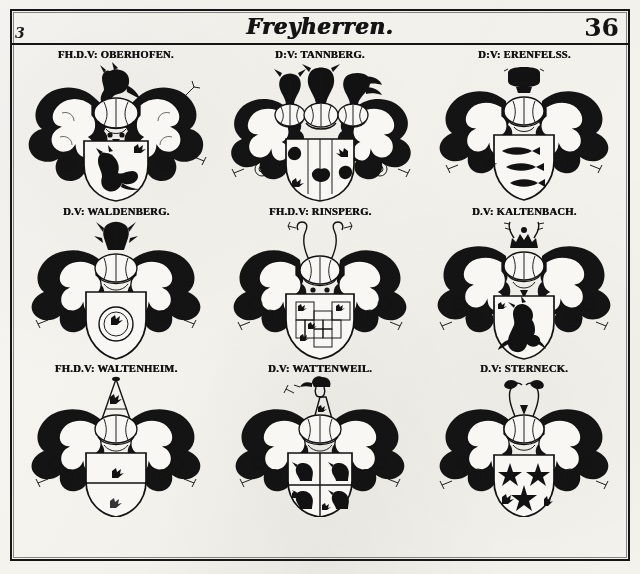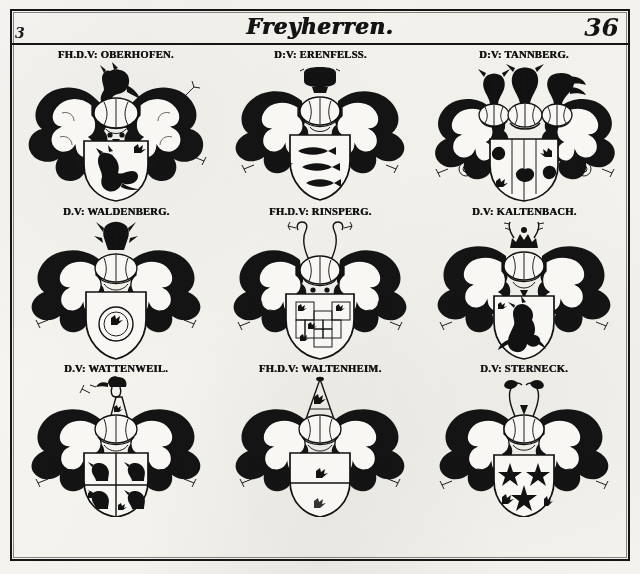--- a/index.html
+++ b/index.html
@@ -82,21 +82,20 @@
     color: #141414;
     text-shadow: 0.6px 0 0 #141414, -0.4px 0.3px 0 rgba(20,20,20,.6);
     transform: scaleX(0.94);
   }
   #page-number {
     position: absolute;
     right: 9px;
     top: 2px;
     font-family: "DejaVu Serif", serif;
     font-size: 25px;
-    font-style: italic;
     font-weight: 700;
     color: #141414;
   }
   #folio-mark {
     position: absolute;
     left: 3px;
     top: 14px;
     font-family: "DejaVu Serif", serif;
     font-size: 14px;
     font-style: italic;
@@ -213,64 +212,20 @@
               <path class="ink" d="M91 91 L90 84 L95 90 Z"></path>
               <path class="ink" d="M104 122 C110 126 116 128 122 128 C116 130 108 129 103 126 Z"></path>
             </g>
             <path class="ink" d="M116 86 l4 -3 l1 4 l4 -3 l-1 5 l4 -1 l-5 4 l-7 0 Z"></path>
           </g>
         </svg>
       </div>
     </div>
 
     <div class="arms-cell">
-      <div class="arms-caption">D:V: ERENFELSS.</div>
-      <div class="arms-figure">
-        <svg viewBox="0 0 196 142" xmlns="http://www.w3.org/2000/svg">
-          <g>
-            <path class="ink" d="M82 12 C82 8 88 6 98 6 C108 6 114 8 114 12 L114 20 C114 24 108 26 98 26 C88 26 82 24 82 20 Z"></path>
-            <path class="ink-hair" d="M86 10 L110 10" stroke="#f3f2ee"></path>
-            <path class="ink-hair" d="M86 22 L110 22" stroke="#f3f2ee"></path>
-            <path class="ink-thin" d="M78 10 L82 8 M118 10 L114 8"></path>
-            <path class="ink" d="M90 26 L106 26 L104 32 L92 32 Z"></path>
-          </g>
-          <g>
-            <path class="mantle-dark" d="M80 40 C64 26 40 28 28 40 C16 52 18 66 26 72 C16 76 10 86 16 94 C22 102 34 102 42 96 C40 106 48 114 58 112 C68 110 72 102 68 94 C76 96 82 90 80 82 C88 78 88 68 82 64 C86 56 80 46 80 40 Z"></path>
-            <path class="mantle-light" d="M76 46 C64 38 48 40 42 50 C36 59 40 67 48 68 C40 72 38 82 44 88 C50 94 60 91 63 84 C64 93 72 97 78 92 C84 87 81 78 75 75 C83 71 83 60 76 55 Z"></path>
-            <circle class="ink-thin" cx="52" cy="102" r="7"></circle>
-            <circle class="ink-thin" cx="52" cy="102" r="3"></circle>
-            <path class="ink-thin" d="M32 104 L22 108 M22 108 L24 112 M22 108 L20 104"></path>
-          </g>
-          <g>
-            <path class="mantle-dark" d="M116 40 C132 26 156 28 168 40 C180 52 178 66 170 72 C180 76 186 86 180 94 C174 102 162 102 154 96 C156 106 148 114 138 112 C128 110 124 102 128 94 C120 96 114 90 116 82 C108 78 108 68 114 64 C110 56 116 46 116 40 Z"></path>
-            <path class="mantle-light" d="M120 46 C132 38 148 40 154 50 C160 59 156 67 148 68 C156 72 158 82 152 88 C146 94 136 91 133 84 C132 93 124 97 118 92 C112 87 115 78 121 75 C113 71 113 60 120 55 Z"></path>
-            <circle class="ink-thin" cx="144" cy="102" r="7"></circle>
-            <circle class="ink-thin" cx="144" cy="102" r="3"></circle>
-            <path class="ink-thin" d="M164 104 L174 108 M174 108 L172 112 M174 108 L176 104"></path>
-          </g>
-          <g>
-            <ellipse class="mantle-light" cx="98" cy="50" rx="20" ry="14"></ellipse>
-            <path class="ink-thin" d="M98 37 L98 63 M87 40 C90 48 90 54 87 61 M109 40 C106 48 106 54 109 61"></path>
-            <path class="ink-line" d="M81 58 C87 68 109 68 115 58"></path>
-            <path class="ink-thin" d="M88 66 C92 72 104 72 108 66"></path>
-          </g>
-          <g>
-            <path class="shield-face" d="M68 74 L128 74 L128 100 C128 122 112 136 98 139 C84 136 68 122 68 100 Z"></path>
-            <g>
-              <path class="ink" d="M76 90 C84 85 98 85 106 90 C98 95 84 95 76 90 Z M106 90 L114 86 L114 94 Z"></path>
-              <path class="ink" d="M80 106 C88 101 102 101 110 106 C102 111 88 111 80 106 Z M110 106 L118 102 L118 110 Z"></path>
-              <path class="ink" d="M84 122 C92 117 104 117 112 122 C104 127 92 127 84 122 Z M112 122 L119 118 L119 126 Z"></path>
-            </g>
-            <path class="ink" d="M74 78 l4 -3 l1 4 l4 -3 l-1 5 l4 -1 l-5 4 l-7 0 Z" transform="translate(-2,34) scale(0.85)"></path>
-          </g>
-        </svg>
-      </div>
-    </div>
-
-    <div class="arms-cell">
       <div class="arms-caption">D:V: TANNBERG.</div>
       <div class="arms-figure">
         <svg viewBox="0 0 196 142" xmlns="http://www.w3.org/2000/svg">
           <g>
             <path class="ink" d="M62 14 C58 16 56 22 58 28 C60 34 64 38 64 44 L72 44 C72 38 76 34 78 28 C80 22 78 16 74 14 C70 12 66 12 62 14 Z"></path>
             <path class="ink-hair" d="M68 18 L68 40" stroke="#f3f2ee"></path>
             <path class="ink" d="M58 16 L52 8 L60 12 Z"></path>
             <path class="ink" d="M78 16 L84 8 L76 12 Z"></path>
           </g>
           <g>
@@ -318,20 +273,64 @@
             </g>
             <path class="ink" d="M90 112 C92 108 96 106 99 108 C103 106 107 108 108 112 C109 117 104 121 99 121 C94 121 89 117 90 112 Z"></path>
             <path class="ink" d="M70 120 l4 -3 l1 4 l4 -3 l-1 5 l4 -1 l-5 4 l-7 0 Z"></path>
             <path class="ink" d="M126 90 l-4 -3 l-1 4 l-4 -3 l1 5 l-4 -1 l5 4 l7 0 Z"></path>
           </g>
         </svg>
       </div>
     </div>
 
     <div class="arms-cell">
+      <div class="arms-caption">D:V: ERENFELSS.</div>
+      <div class="arms-figure">
+        <svg viewBox="0 0 196 142" xmlns="http://www.w3.org/2000/svg">
+          <g>
+            <path class="ink" d="M82 12 C82 8 88 6 98 6 C108 6 114 8 114 12 L114 20 C114 24 108 26 98 26 C88 26 82 24 82 20 Z"></path>
+            <path class="ink-hair" d="M86 10 L110 10" stroke="#f3f2ee"></path>
+            <path class="ink-hair" d="M86 22 L110 22" stroke="#f3f2ee"></path>
+            <path class="ink-thin" d="M78 10 L82 8 M118 10 L114 8"></path>
+            <path class="ink" d="M90 26 L106 26 L104 32 L92 32 Z"></path>
+          </g>
+          <g>
+            <path class="mantle-dark" d="M80 40 C64 26 40 28 28 40 C16 52 18 66 26 72 C16 76 10 86 16 94 C22 102 34 102 42 96 C40 106 48 114 58 112 C68 110 72 102 68 94 C76 96 82 90 80 82 C88 78 88 68 82 64 C86 56 80 46 80 40 Z"></path>
+            <path class="mantle-light" d="M76 46 C64 38 48 40 42 50 C36 59 40 67 48 68 C40 72 38 82 44 88 C50 94 60 91 63 84 C64 93 72 97 78 92 C84 87 81 78 75 75 C83 71 83 60 76 55 Z"></path>
+            <circle class="ink-thin" cx="52" cy="102" r="7"></circle>
+            <circle class="ink-thin" cx="52" cy="102" r="3"></circle>
+            <path class="ink-thin" d="M32 104 L22 108 M22 108 L24 112 M22 108 L20 104"></path>
+          </g>
+          <g>
+            <path class="mantle-dark" d="M116 40 C132 26 156 28 168 40 C180 52 178 66 170 72 C180 76 186 86 180 94 C174 102 162 102 154 96 C156 106 148 114 138 112 C128 110 124 102 128 94 C120 96 114 90 116 82 C108 78 108 68 114 64 C110 56 116 46 116 40 Z"></path>
+            <path class="mantle-light" d="M120 46 C132 38 148 40 154 50 C160 59 156 67 148 68 C156 72 158 82 152 88 C146 94 136 91 133 84 C132 93 124 97 118 92 C112 87 115 78 121 75 C113 71 113 60 120 55 Z"></path>
+            <circle class="ink-thin" cx="144" cy="102" r="7"></circle>
+            <circle class="ink-thin" cx="144" cy="102" r="3"></circle>
+            <path class="ink-thin" d="M164 104 L174 108 M174 108 L172 112 M174 108 L176 104"></path>
+          </g>
+          <g>
+            <ellipse class="mantle-light" cx="98" cy="50" rx="20" ry="14"></ellipse>
+            <path class="ink-thin" d="M98 37 L98 63 M87 40 C90 48 90 54 87 61 M109 40 C106 48 106 54 109 61"></path>
+            <path class="ink-line" d="M81 58 C87 68 109 68 115 58"></path>
+            <path class="ink-thin" d="M88 66 C92 72 104 72 108 66"></path>
+          </g>
+          <g>
+            <path class="shield-face" d="M68 74 L128 74 L128 100 C128 122 112 136 98 139 C84 136 68 122 68 100 Z"></path>
+            <g>
+              <path class="ink" d="M76 90 C84 85 98 85 106 90 C98 95 84 95 76 90 Z M106 90 L114 86 L114 94 Z"></path>
+              <path class="ink" d="M80 106 C88 101 102 101 110 106 C102 111 88 111 80 106 Z M110 106 L118 102 L118 110 Z"></path>
+              <path class="ink" d="M84 122 C92 117 104 117 112 122 C104 127 92 127 84 122 Z M112 122 L119 118 L119 126 Z"></path>
+            </g>
+            <path class="ink" d="M74 78 l4 -3 l1 4 l4 -3 l-1 5 l4 -1 l-5 4 l-7 0 Z" transform="translate(-2,34) scale(0.85)"></path>
+          </g>
+        </svg>
+      </div>
+    </div>
+
+    <div class="arms-cell">
       <div class="arms-caption">D.V: WALDENBERG.</div>
       <div class="arms-figure">
         <svg viewBox="0 0 196 142" xmlns="http://www.w3.org/2000/svg">
           <g>
             <path class="ink" d="M90 6 C86 8 84 14 86 20 L90 32 L106 32 L110 20 C112 14 110 8 106 6 C100 3 96 3 90 6 Z"></path>
             <path class="ink" d="M86 10 L78 4 L85 14 Z"></path>
             <path class="ink" d="M110 10 L118 4 L111 14 Z"></path>
             <path class="ink" d="M84 20 L76 18 L85 25 Z"></path>
             <path class="ink" d="M112 20 L120 18 L111 25 Z"></path>
             <path class="ink-hair" d="M98 10 L98 30" stroke="#f3f2ee"></path>
@@ -466,20 +465,62 @@
               <path class="ink" d="M82 122 C77 124 73 128 72 132 C76 130 80 127 83 126 Z"></path>
               <path class="ink-hair" d="M94 94 L96 94" stroke="#f3f2ee"></path>
             </g>
             <path class="ink" d="M72 86 l3 -2 l1 3 l3 -2 l-1 4 l3 -1 l-4 3 l-5 0 Z"></path>
           </g>
         </svg>
       </div>
     </div>
 
     <div class="arms-cell">
+      <div class="arms-caption">FH.D.V: WALTENHEIM.</div>
+      <div class="arms-figure">
+        <svg viewBox="0 0 196 142" xmlns="http://www.w3.org/2000/svg">
+          <g>
+            <path class="ink-line" d="M98 4 L112 44 L84 44 Z"></path>
+            <path class="ink" d="M94 4 C94 1 102 1 102 4 C102 7 94 7 94 4 Z"></path>
+            <path class="ink-thin" d="M88 34 L108 34"></path>
+            <path class="ink" d="M92 22 l4 -3 l1 4 l4 -3 l-1 5 l4 -1 l-6 5 l-6 0 Z"></path>
+          </g>
+          <g>
+            <path class="mantle-dark" d="M82 44 C66 30 40 32 28 44 C16 56 18 70 26 76 C16 80 10 90 16 98 C22 106 34 106 42 100 C40 110 48 118 58 116 C68 114 72 106 68 98 C76 100 82 94 80 86 C88 82 88 72 82 68 C86 60 82 50 82 44 Z"></path>
+            <path class="mantle-light" d="M78 50 C66 42 50 44 44 54 C38 63 42 71 50 72 C42 76 40 86 46 92 C52 98 62 95 65 88 C66 97 74 101 80 96 C86 91 83 82 77 79 C85 75 85 64 78 59 Z"></path>
+            <circle class="ink-thin" cx="52" cy="102" r="7"></circle>
+            <circle class="ink-thin" cx="52" cy="102" r="3"></circle>
+            <circle class="ink-thin" cx="37" cy="88" r="6"></circle>
+            <path class="ink-thin" d="M30 104 L20 108 M20 108 L22 112 M20 108 L18 104"></path>
+          </g>
+          <g>
+            <path class="mantle-dark" d="M114 44 C130 30 156 32 168 44 C180 56 178 70 170 76 C180 80 186 90 180 98 C174 106 162 106 154 100 C156 110 148 118 138 116 C128 114 124 106 128 98 C120 100 114 94 116 86 C108 82 108 72 114 68 C110 60 114 50 114 44 Z"></path>
+            <path class="mantle-light" d="M118 50 C130 42 146 44 152 54 C158 63 154 71 146 72 C154 76 156 86 150 92 C144 98 134 95 131 88 C130 97 122 101 116 96 C110 91 113 82 119 79 C111 75 111 64 118 59 Z"></path>
+            <circle class="ink-thin" cx="144" cy="102" r="7"></circle>
+            <circle class="ink-thin" cx="144" cy="102" r="3"></circle>
+            <circle class="ink-thin" cx="159" cy="88" r="6"></circle>
+            <path class="ink-thin" d="M166 104 L176 108 M176 108 L174 112 M176 108 L178 104"></path>
+          </g>
+          <g>
+            <ellipse class="mantle-light" cx="98" cy="54" rx="21" ry="14"></ellipse>
+            <path class="ink-thin" d="M98 41 L98 67 M86 44 C89 52 89 58 86 65 M110 44 C107 52 107 58 110 65"></path>
+            <path class="ink-line" d="M80 62 C86 72 110 72 116 62"></path>
+            <path class="ink-thin" d="M86 70 C92 78 104 78 110 70"></path>
+          </g>
+          <g>
+            <path class="shield-face" d="M68 78 L128 78 L128 106 C128 128 112 140 98 142 C84 140 68 128 68 106 Z"></path>
+            <path class="ink-line" d="M68 108 L128 108"></path>
+            <path class="ink" d="M94 96 l4 -3 l1 4 l4 -3 l-1 5 l4 -1 l-6 5 l-6 0 Z"></path>
+            <path class="ink" d="M92 126 l4 -3 l1 4 l4 -3 l-1 5 l4 -1 l-6 5 l-6 0 Z" opacity=".85"></path>
+          </g>
+        </svg>
+      </div>
+    </div>
+
+    <div class="arms-cell">
       <div class="arms-caption">D.V: WATTENWEIL.</div>
       <div class="arms-figure">
         <svg viewBox="0 0 196 142" xmlns="http://www.w3.org/2000/svg">
           <g>
             <path class="ink" d="M90 8 C90 3 96 0 100 2 C106 2 110 6 108 12 L92 12 Z"></path>
             <path class="ink-line" d="M94 12 C92 18 94 22 98 22 C102 22 104 18 102 12"></path>
             <path class="ink-line" d="M98 22 L92 44 L110 44 L104 22 Z"></path>
             <path class="ink" d="M90 8 C84 6 80 8 78 12 C82 11 86 11 90 12 Z"></path>
             <path class="ink-thin" d="M78 12 L72 10"></path>
             <path class="ink" d="M96 32 l3 -2 l1 3 l3 -2 l-1 4 l3 -1 l-4 3 l-5 0 Z"></path>
@@ -518,62 +559,20 @@
               <path class="ink" d="M116 116 C112 116 109 120 110 125 C111 129 114 131 114 134 L126 134 C126 130 128 126 126 122 C124 117 120 116 116 116 Z M110 120 L106 115 L112 118 Z"></path>
             </g>
             <path class="ink" d="M70 118 l3 -2 l1 3 l3 -2 l-1 4 l3 -1 l-4 3 l-5 0 Z"></path>
             <path class="ink" d="M100 130 l3 -2 l1 3 l3 -2 l-1 4 l3 -1 l-4 3 l-5 0 Z"></path>
           </g>
         </svg>
       </div>
     </div>
 
     <div class="arms-cell">
-      <div class="arms-caption">FH.D.V: WALTENHEIM.</div>
-      <div class="arms-figure">
-        <svg viewBox="0 0 196 142" xmlns="http://www.w3.org/2000/svg">
-          <g>
-            <path class="ink-line" d="M98 4 L112 44 L84 44 Z"></path>
-            <path class="ink" d="M94 4 C94 1 102 1 102 4 C102 7 94 7 94 4 Z"></path>
-            <path class="ink-thin" d="M88 34 L108 34"></path>
-            <path class="ink" d="M92 22 l4 -3 l1 4 l4 -3 l-1 5 l4 -1 l-6 5 l-6 0 Z"></path>
-          </g>
-          <g>
-            <path class="mantle-dark" d="M82 44 C66 30 40 32 28 44 C16 56 18 70 26 76 C16 80 10 90 16 98 C22 106 34 106 42 100 C40 110 48 118 58 116 C68 114 72 106 68 98 C76 100 82 94 80 86 C88 82 88 72 82 68 C86 60 82 50 82 44 Z"></path>
-            <path class="mantle-light" d="M78 50 C66 42 50 44 44 54 C38 63 42 71 50 72 C42 76 40 86 46 92 C52 98 62 95 65 88 C66 97 74 101 80 96 C86 91 83 82 77 79 C85 75 85 64 78 59 Z"></path>
-            <circle class="ink-thin" cx="52" cy="102" r="7"></circle>
-            <circle class="ink-thin" cx="52" cy="102" r="3"></circle>
-            <circle class="ink-thin" cx="37" cy="88" r="6"></circle>
-            <path class="ink-thin" d="M30 104 L20 108 M20 108 L22 112 M20 108 L18 104"></path>
-          </g>
-          <g>
-            <path class="mantle-dark" d="M114 44 C130 30 156 32 168 44 C180 56 178 70 170 76 C180 80 186 90 180 98 C174 106 162 106 154 100 C156 110 148 118 138 116 C128 114 124 106 128 98 C120 100 114 94 116 86 C108 82 108 72 114 68 C110 60 114 50 114 44 Z"></path>
-            <path class="mantle-light" d="M118 50 C130 42 146 44 152 54 C158 63 154 71 146 72 C154 76 156 86 150 92 C144 98 134 95 131 88 C130 97 122 101 116 96 C110 91 113 82 119 79 C111 75 111 64 118 59 Z"></path>
-            <circle class="ink-thin" cx="144" cy="102" r="7"></circle>
-            <circle class="ink-thin" cx="144" cy="102" r="3"></circle>
-            <circle class="ink-thin" cx="159" cy="88" r="6"></circle>
-            <path class="ink-thin" d="M166 104 L176 108 M176 108 L174 112 M176 108 L178 104"></path>
-          </g>
-          <g>
-            <ellipse class="mantle-light" cx="98" cy="54" rx="21" ry="14"></ellipse>
-            <path class="ink-thin" d="M98 41 L98 67 M86 44 C89 52 89 58 86 65 M110 44 C107 52 107 58 110 65"></path>
-            <path class="ink-line" d="M80 62 C86 72 110 72 116 62"></path>
-            <path class="ink-thin" d="M86 70 C92 78 104 78 110 70"></path>
-          </g>
-          <g>
-            <path class="shield-face" d="M68 78 L128 78 L128 106 C128 128 112 140 98 142 C84 140 68 128 68 106 Z"></path>
-            <path class="ink-line" d="M68 108 L128 108"></path>
-            <path class="ink" d="M94 96 l4 -3 l1 4 l4 -3 l-1 5 l4 -1 l-6 5 l-6 0 Z"></path>
-            <path class="ink" d="M92 126 l4 -3 l1 4 l4 -3 l-1 5 l4 -1 l-6 5 l-6 0 Z" opacity=".85"></path>
-          </g>
-        </svg>
-      </div>
-    </div>
-
-    <div class="arms-cell">
       <div class="arms-caption">D.V: STERNECK.</div>
       <div class="arms-figure">
         <svg viewBox="0 0 196 142" xmlns="http://www.w3.org/2000/svg">
           <g>
             <path class="ink-line" d="M90 44 C86 34 82 24 84 16 C86 9 92 6 96 10"></path>
             <path class="ink" d="M92 8 C88 4 82 4 79 8 C77 11 79 14 83 14 C87 14 91 12 92 8 Z"></path>
             <path class="ink" d="M79 8 L70 6 M79 10 L71 12 M76 7 L72 2"></path>
             <path class="ink-line" d="M106 44 C110 34 114 24 112 16 C110 9 104 6 100 10"></path>
             <path class="ink" d="M104 8 C108 4 114 4 117 8 C119 11 117 14 113 14 C109 14 105 12 104 8 Z"></path>
             <path class="ink" d="M117 8 L126 6 M117 10 L125 12 M120 7 L124 2"></path>

